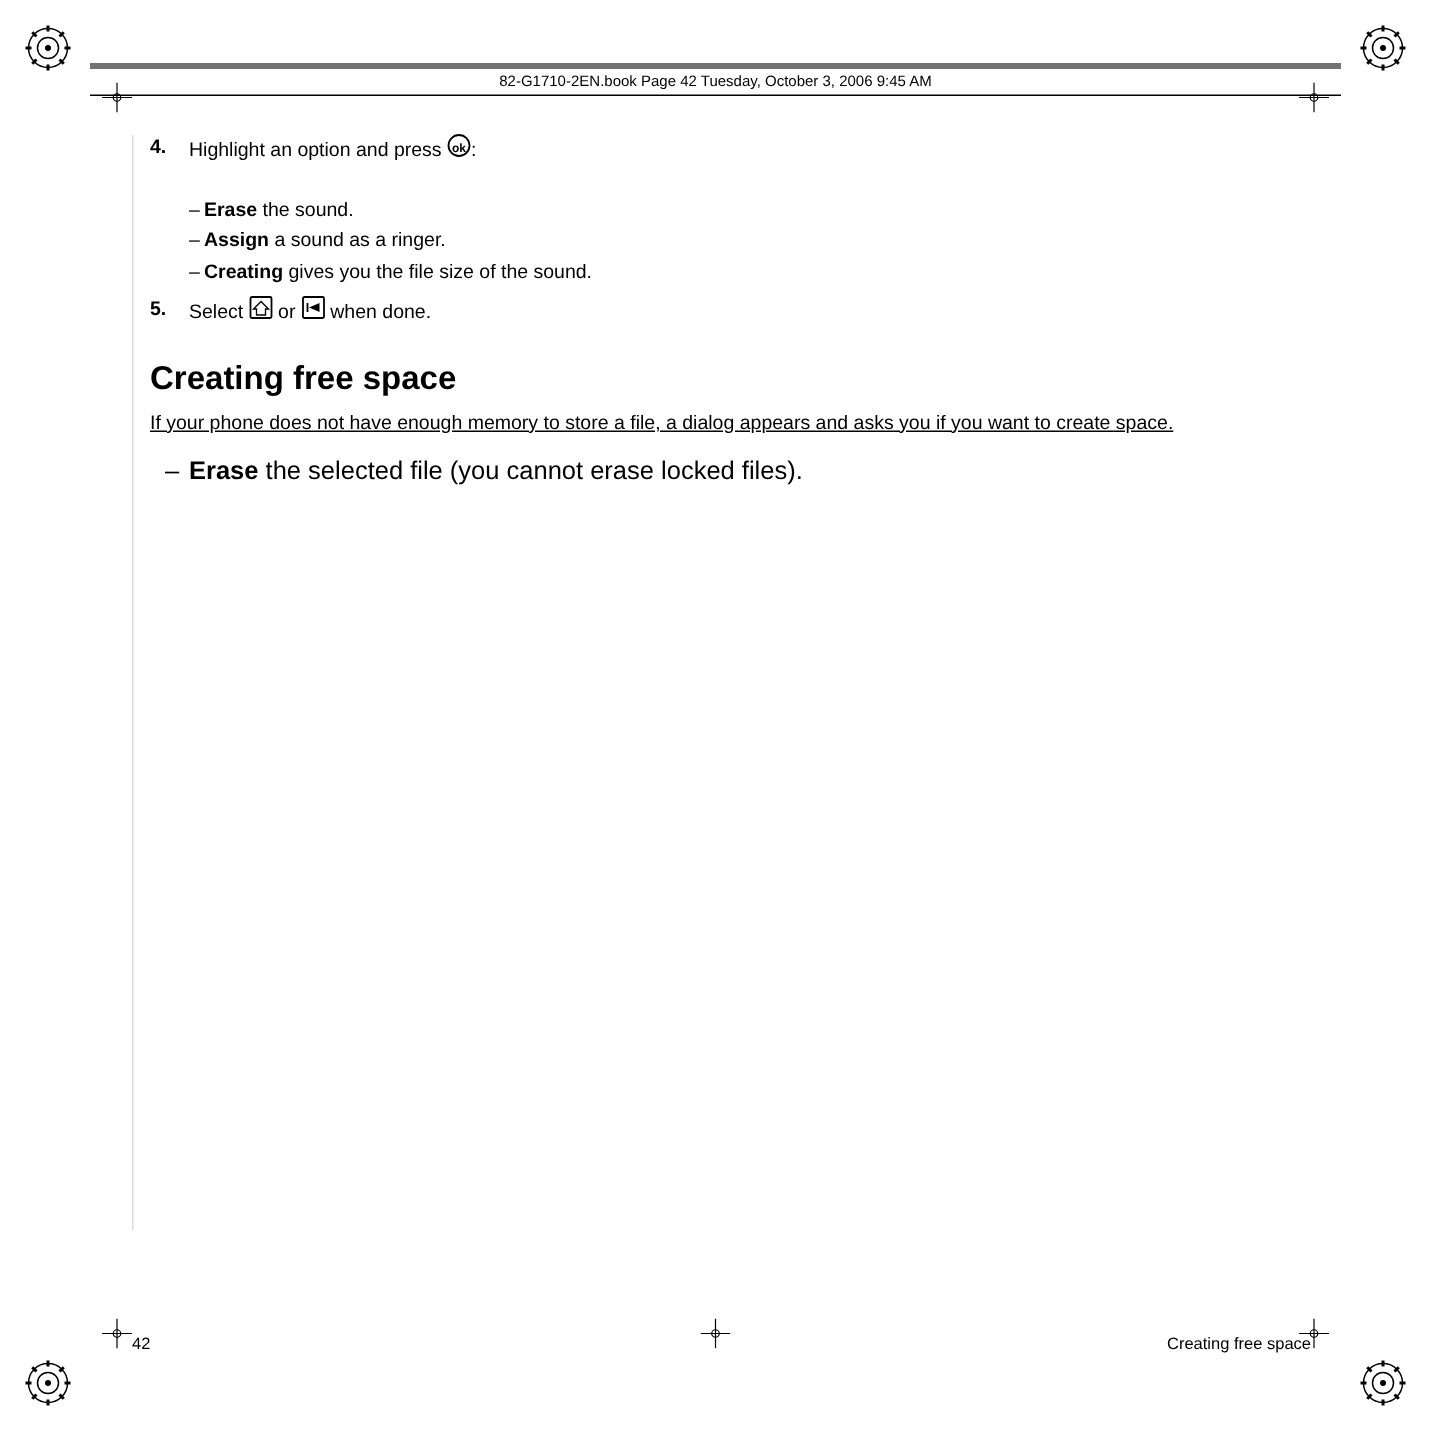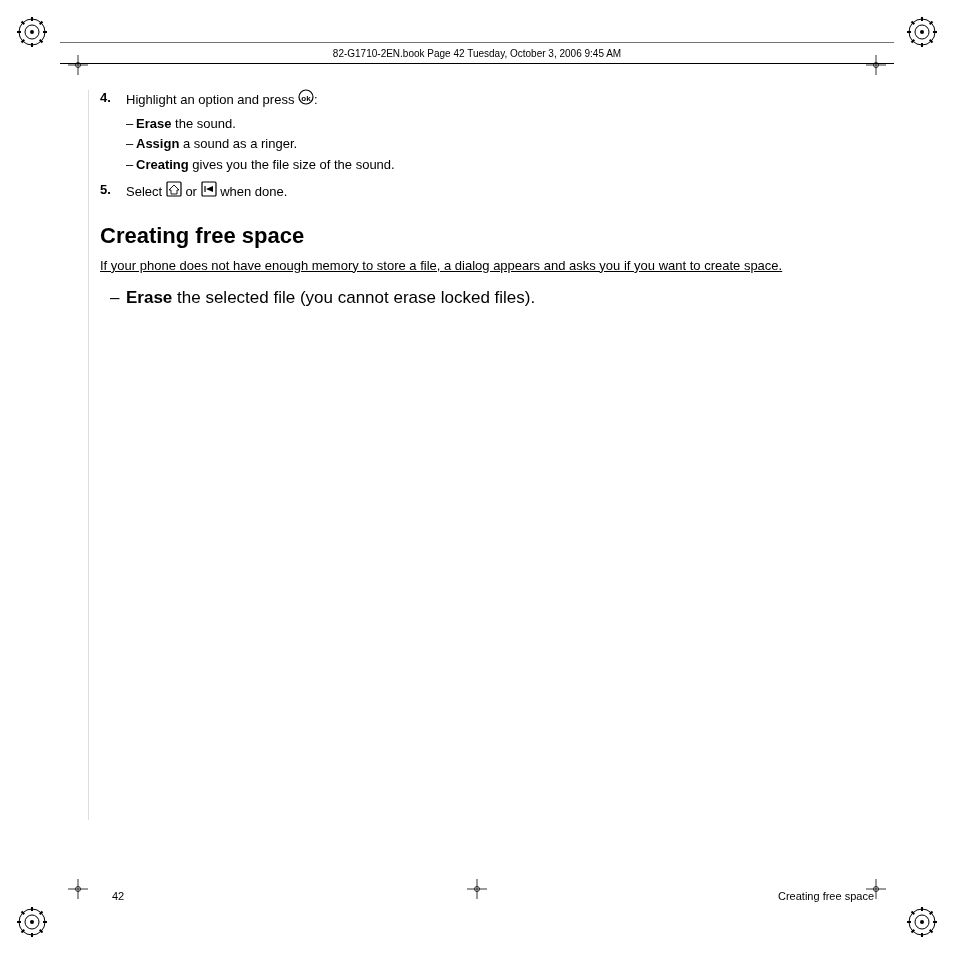--- a/index.html
+++ b/index.html
@@ -21,21 +21,21 @@
       background: #fff;
     }
 
     
     .header-bar {
       position: absolute;
       top: 42px;
       left: 60px;
       right: 60px;
       height: 22px;
-      border-top: 1px solid #737373;
+      border-top: 4px solid #737373;
       border-bottom: 1px solid #000;
       display: flex;
       align-items: center;
       justify-content: center;
     }
 
     .header-text {
       font-size: 10px;
       color: #000;
       font-family: Arial, sans-serif;
@@ -91,21 +91,21 @@
 
     .step-content {
       flex: 1;
       font-size: 13px;
       font-family: Arial, sans-serif;
       line-height: 1.5;
     }
 
     .sub-list {
       list-style: none;
-      margin-top: 2px;
+      margin-top: 18px;
     }
 
     .sub-list li {
       font-size: 13px;
       font-family: Arial, sans-serif;
       line-height: 1.6;
       padding-left: 10px;
       position: relative;
     }
 
@@ -180,21 +180,21 @@
     .actions-list li::before {
       content: '–';
       position: absolute;
       left: 0;
     }
 
     
     .footer {
       position: absolute;
       bottom: 52px;
-      left: 112px;
+      left: 88px;
       right: 80px;
       display: flex;
       justify-content: space-between;
       align-items: center;
       font-size: 11px;
       font-family: Arial, sans-serif;
     }
 
     
     .gear-svg {

